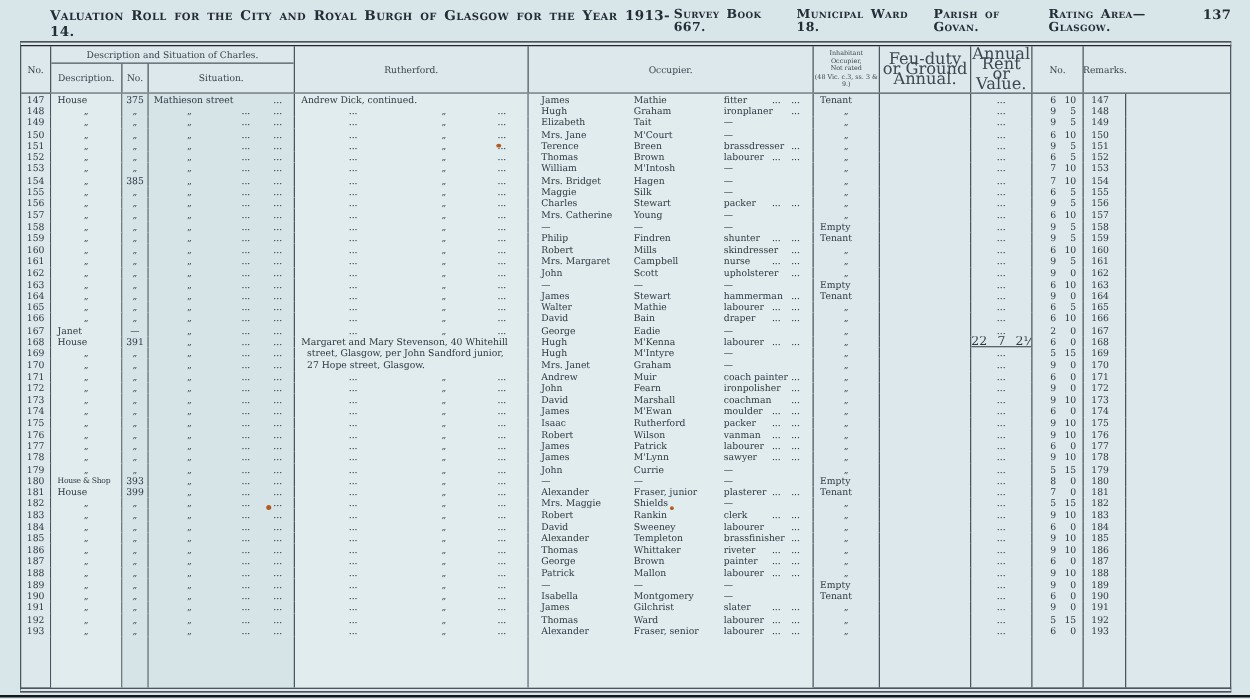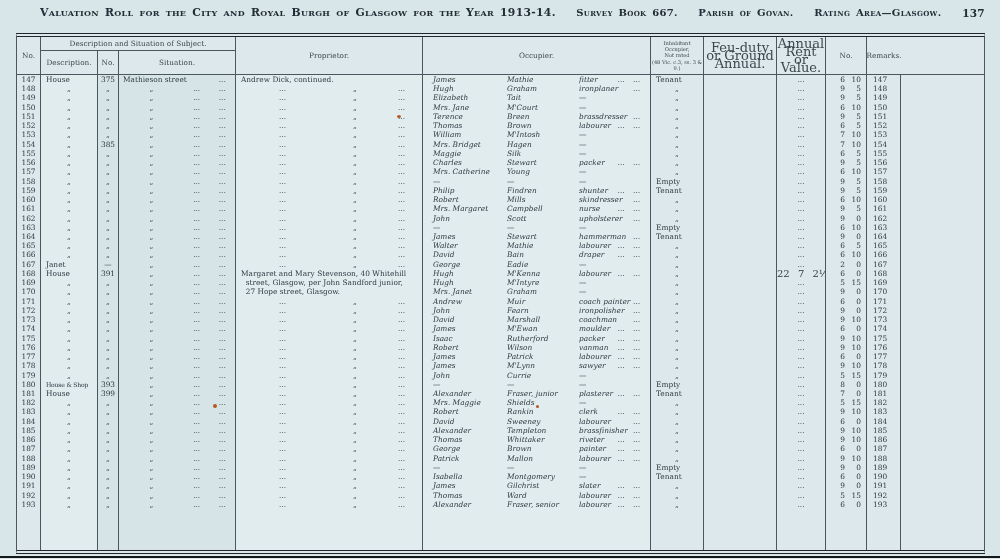--- a/index.html
+++ b/index.html
@@ -14,21 +14,21 @@
   html,body{width:1000px;height:559px;}
   body{
     position:relative;overflow:hidden;
     background:#d8e5e9;
     font-family:"DejaVu Serif","Liberation Serif",serif;
     color:var(--ink);
   }
   
   .titlebar{
     position:absolute;left:40px;right:15px;top:6px;
-    display:flex;justify-content:space-between;align-items:center;
+    display:flex;justify-content:space-between;align-items:flex-start;
     font-variant:small-caps;letter-spacing:.3px;word-spacing:2px;
     font-size:10px;color:#232d36;font-weight:600;
   }
   .titlebar .main{font-size:10.8px;}
   .titlebar .pageno{font-variant:normal;font-size:10.5px;}
   
   .vtable{
     position:absolute;left:16px;top:33px;width:969px;height:521px;
     display:flex;flex-direction:column;
     background:var(--paper);
@@ -78,21 +78,21 @@
   .sm{font-size:6.1px;letter-spacing:-.2px;}
   .pre{white-space:pre;}
   .trio{display:flex;}
   .c4 .s1{width:56%;text-align:center;}
   .c4 .s1.lft{text-align:center;padding-left:4px;}
   .c4 .s2{width:22%;text-align:center;}
   .c4 .s3{width:22%;text-align:center;}
   .c5 .p1{width:50%;text-align:center;}
   .c5 .p2{width:28%;text-align:center;}
   .c5 .p3{width:22%;text-align:center;}
-  .ten{display:grid;grid-template-columns:83px 73px 1fr;font-style:italic;}
+  .ten{display:grid;grid-template-columns:83px 73px 1fr;}
   .ta{padding-left:10px;overflow:hidden;}
   .tb{padding-left:1px;overflow:hidden;}
   .tc{display:flex;overflow:hidden;}
   .tdots{margin-left:auto;padding-right:10px;word-spacing:6px;}
   .feuval{font-size:10px;word-spacing:5px;white-space:pre;text-decoration:underline;}
   .rent{display:flex;justify-content:flex-end;}
   .r1{width:19px;text-align:right;}
   .r2{width:21px;text-align:right;padding-right:5px;}
   
   .units{height:9px;}
@@ -106,38 +106,39 @@
   .speck.s3{left:536px;top:405px;width:3px;height:3px;}
   
   .page-edge{position:absolute;left:0;right:0;bottom:1px;height:2px;background:#15181b;}
 </style>
 </head>
 <body>
 
 <div class="titlebar">
   <span class="main">Valuation Roll for the City and Royal Burgh of Glasgow for the Year 1913-14.</span>
   <span>Survey Book 667.</span>
+  <span>Municipal Ward 18.</span>
   <span>Parish of Govan.</span>
   <span>Rating Area—Glasgow.</span>
   <span class="pageno">137</span>
 </div>
 
 <div class="vtable">
 
   <div class="hdr">
     <div class="hc">No.</div>
     <div class="hc h-group">
-      <div class="h-group-top">Description and Situation of Subject.</div>
+      <div class="h-group-top">Description and Situation of Charles.</div>
       <div class="h-group-sub">
         <div class="h-sub">Description.</div>
         <div class="h-sub">No.</div>
         <div class="h-sub">Situation.</div>
       </div>
     </div>
-    <div class="hc">Proprietor.</div>
+    <div class="hc">Rutherford.</div>
     <div class="hc">Occupier.</div>
     <div class="hc h-inh">Inhabitant Occupier,
 Not rated
 (48 Vic. c.3, ss. 3 &amp; 9.)</div>
     <div class="hc h-3l">Feu-duty
 or Ground
 Annual.</div>
     <div class="hc h-3l">Annual
 Rent or
 Value.</div>

